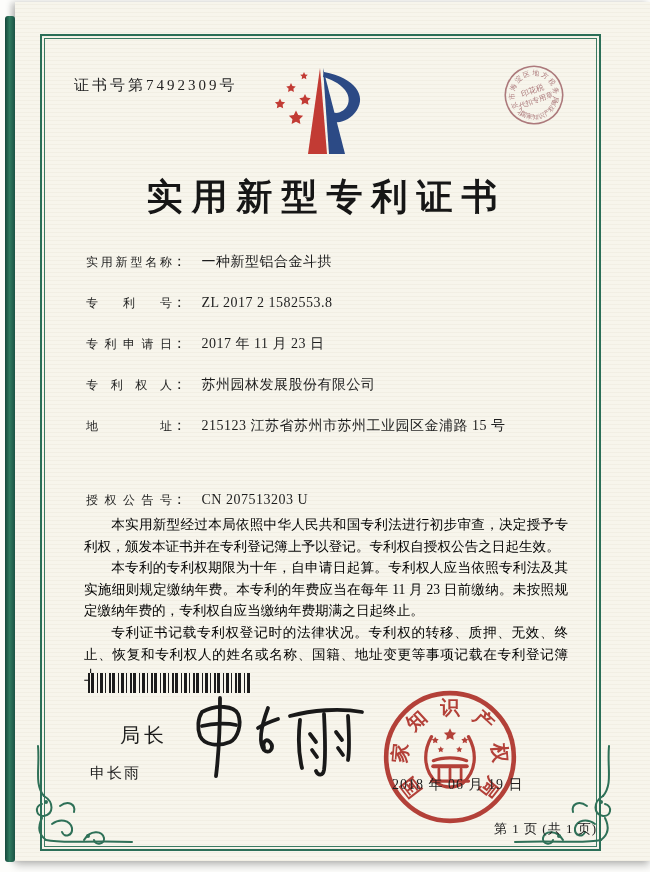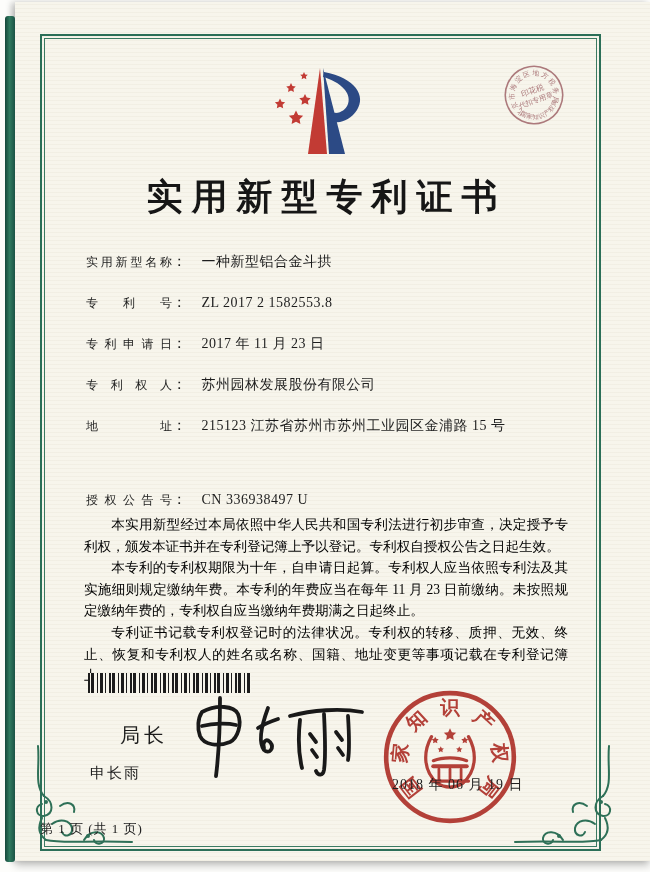--- a/index.html
+++ b/index.html
@@ -74,21 +74,21 @@
 
   .seal { position:absolute; left:376px; top:683px; width:148px; height:148px; z-index:3; opacity:0.93; mix-blend-mode:multiply; }
   .seal text { font-family:"Liberation Serif","DejaVu Serif",serif; font-weight:bold; }
   .sealdate { position:absolute; left:392px; top:776px; z-index:5; font-size:14px; letter-spacing:1px; color:#1f1f1f; white-space:nowrap; }
 
   .stamp { position:absolute; left:491px; top:52px; width:86px; height:86px; z-index:4; opacity:0.82; mix-blend-mode:multiply; }
   .stamp text { font-family:"Liberation Serif","DejaVu Serif",serif; }
 
   .footer {
     position:absolute; left:40px; top:820px; width:557px; z-index:3;
-    text-align:left; font-size:13px; letter-spacing:1px; color:#222;
+    text-align:right; font-size:13px; letter-spacing:1px; color:#222;
   }
   .defs { position:absolute; width:0; height:0; }
 </style>
 </head>
 <body>
 
 <div class="scan">
 
   <svg class="defs" aria-hidden="true">
     <defs>
@@ -111,20 +111,21 @@
   <div class="page"></div>
   <div class="frame"></div>
 
   <svg class="fl fl-bl" viewBox="0 0 104 104">
       <use href="#flourish"></use>
     </svg>
   <svg class="fl fl-br" viewBox="0 0 104 104">
       <use href="#flourish" transform="translate(104,0) scale(-1,1)"></use>
     </svg>
 
+  <div class="certno">证书号第7492309号</div>
 
   <svg class="logo" viewBox="0 0 120 98">
     <g fill="#c23b34">
       <use href="#star" transform="translate(44,14) scale(4)"></use>
       <use href="#star" transform="translate(31,26) scale(5)"></use>
       <use href="#star" transform="translate(45,38) scale(6)"></use>
       <use href="#star" transform="translate(20,42) scale(5.4)"></use>
       <use href="#star" transform="translate(36,56) scale(7.5)"></use>
       <path d="M60,6 L67,92 L48,92 Z"></path>
     </g>
@@ -138,21 +139,21 @@
 
   <div class="fields">
     <div class="frow"><span class="flabel">实用新型名称</span><span class="fcolon">：</span><span class="fvalue">一种新型铝合金斗拱</span></div>
     <div class="frow"><span class="flabel">专利号</span><span class="fcolon">：</span><span class="fvalue">ZL 2017 2 1582553.8</span></div>
     <div class="frow"><span class="flabel">专利申请日</span><span class="fcolon">：</span><span class="fvalue">2017 年 11 月 23 日</span></div>
     <div class="frow"><span class="flabel">专利权人</span><span class="fcolon">：</span><span class="fvalue">苏州园林发展股份有限公司</span></div>
     <div class="frow"><span class="flabel">地址</span><span class="fcolon">：</span><span class="fvalue">215123 江苏省苏州市苏州工业园区金浦路 15 号</span></div>
   </div>
 
   <div class="grantrow">
-    <div><span class="flabel">授权公告号</span><span class="fcolon">：</span><span class="fvalue">CN 336938497 U</span></div>
+    <div><span class="flabel">授权公告号</span><span class="fcolon">：</span><span class="fvalue">CN 207513203 U</span></div>
   </div>
 
   <div class="bodytext">
     <p>本实用新型经过本局依照中华人民共和国专利法进行初步审查，决定授予专利权，颁发本证书并在专利登记簿上予以登记。专利权自授权公告之日起生效。</p>
     <p>本专利的专利权期限为十年，自申请日起算。专利权人应当依照专利法及其实施细则规定缴纳年费。本专利的年费应当在每年 11 月 23 日前缴纳。未按照规定缴纳年费的，专利权自应当缴纳年费期满之日起终止。</p>
     <p>专利证书记载专利权登记时的法律状况。专利权的转移、质押、无效、终止、恢复和专利权人的姓名或名称、国籍、地址变更等事项记载在专利登记簿上。</p>
   </div>
 
   <div class="barcode"></div>
 

